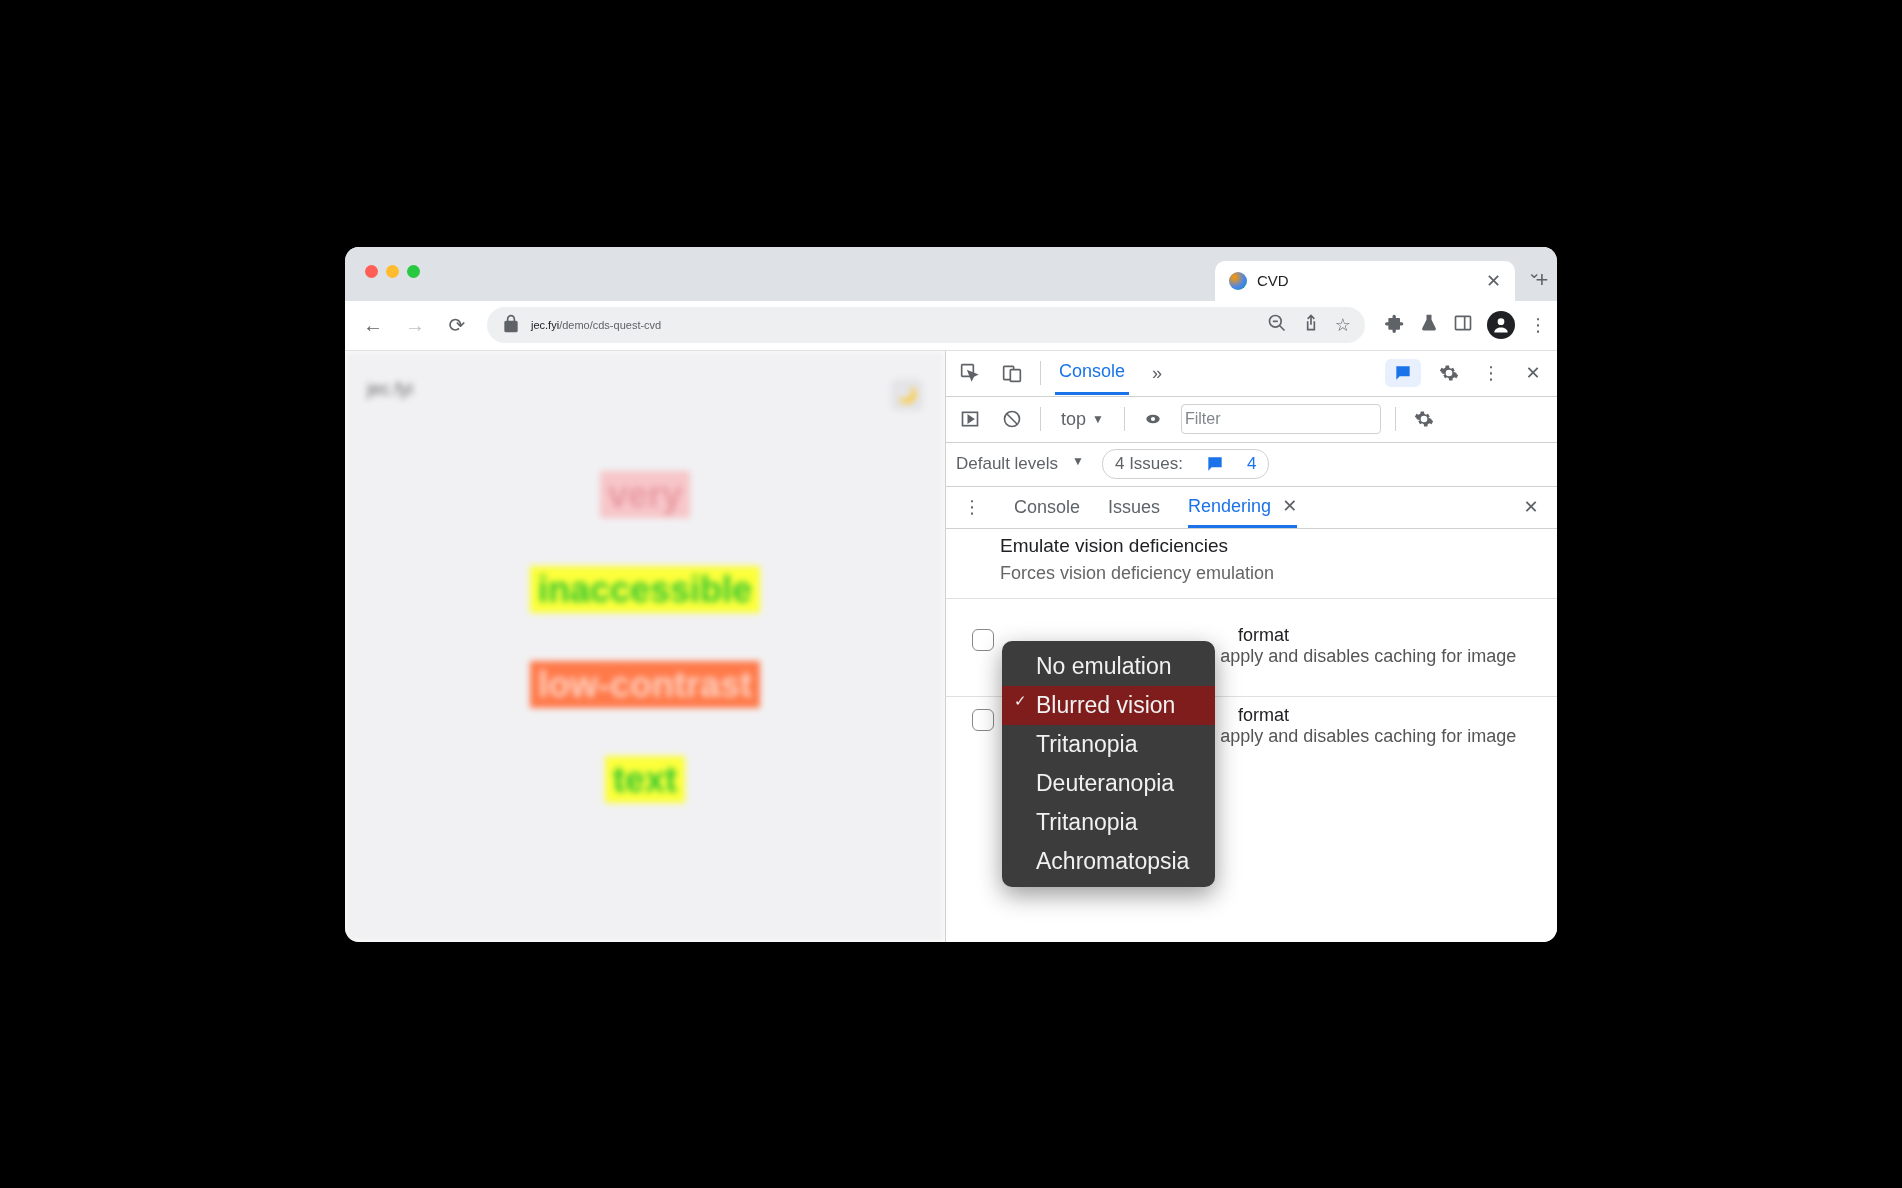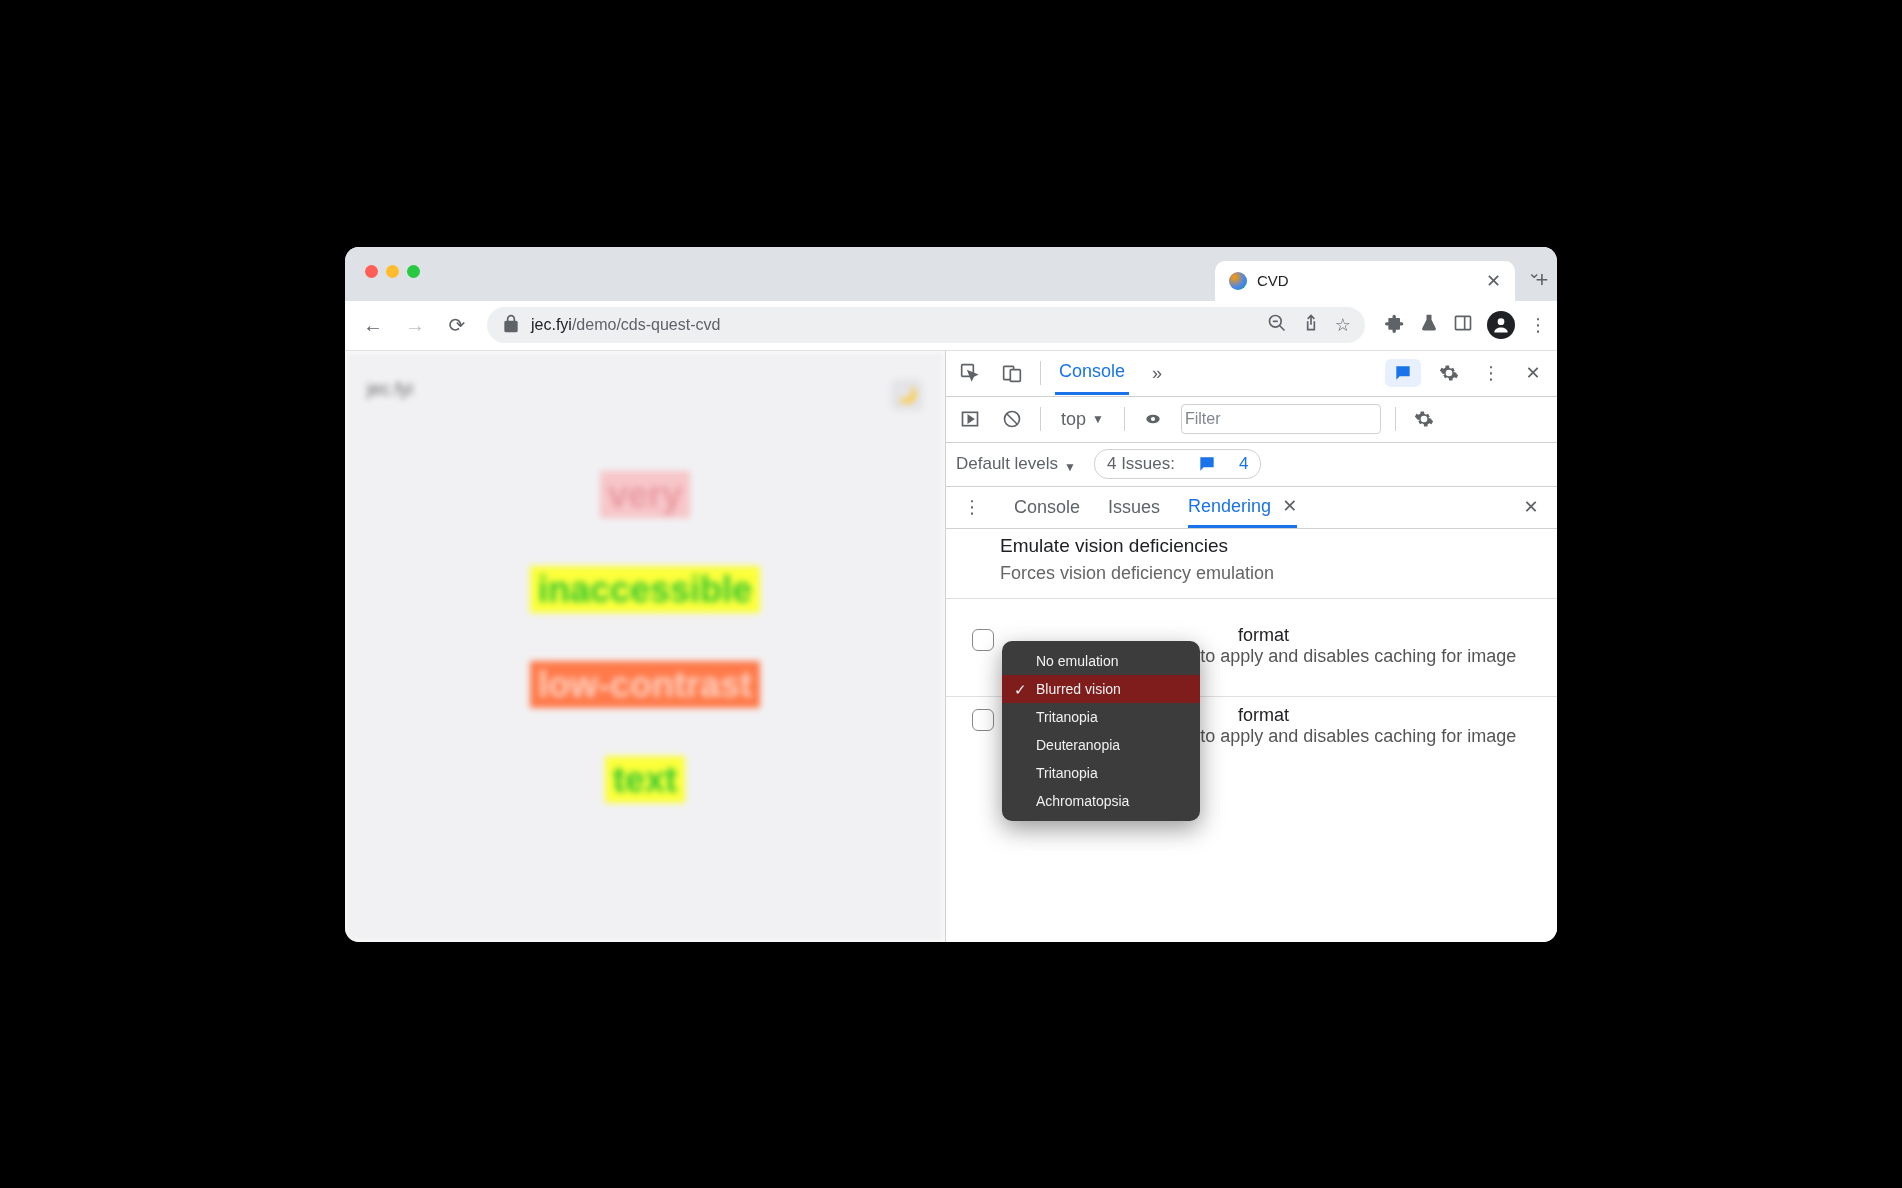--- a/index.html
+++ b/index.html
@@ -16,21 +16,21 @@
 .favicon { width: 18px; height: 18px; border-radius: 50%; background: radial-gradient(circle at 30% 30%, #ff9a00, #4285f4 60%, #0f9d58); }
 .tab-title { font-size: 15px; color: #202124; }
 .tab-x { font-size: 18px; color: #5f6368; cursor: pointer; }
 .newtab { width: 30px; height: 30px; display: flex; align-items: center; justify-content: center; font-size: 22px; color: #5f6368; margin-left: 12px; margin-bottom: 6px; cursor: pointer; }
 .tab-dropdown { position: absolute; right: 16px; top: 16px; font-size: 16px; color: #5f6368; cursor: pointer; }
 .toolbar { height: 50px; background: #fff; display: flex; align-items: center; padding: 0 10px; gap: 6px; border-bottom: 1px solid #e0e0e0; }
 .nav-btn { width: 36px; height: 36px; display: flex; align-items: center; justify-content: center; color: #5f6368; font-size: 20px; cursor: pointer; border-radius: 50%; }
 .nav-btn.disabled { color: #bdc1c6; }
 .omnibox { flex: 1; background: #edeff1; border-radius: 20px; height: 36px; display: flex; align-items: center; padding: 0 14px; gap: 10px; margin: 0 6px; }
 .lock-icon { font-size: 14px; color: #5f6368; }
-.url { font-size: 16px; color: #202124; flex: 1; }
+.url { font-size: 11px; color: #202124; flex: 1; }
 .url .host { color: #202124; }
 .url .path { color: #5f6368; }
 .omni-right { display: flex; align-items: center; gap: 14px; color: #5f6368; font-size: 18px; }
 .toolbar-right { display: flex; align-items: center; gap: 14px; color: #5f6368; font-size: 18px; margin-left: 8px; }
 .avatar { width: 28px; height: 28px; border-radius: 50%; background: #202124; display: flex; align-items: center; justify-content: center; color: #fff; font-size: 16px; }
 .content { flex: 1; display: flex; overflow: hidden; }
 .page { width: 600px; background: #f1f1f3; position: relative; filter: blur(3px); padding-top: 18px; }
 .page-header { display: flex; justify-content: space-between; padding: 10px 22px; }
 .page-logo { font-size: 18px; color: #666; }
 .dark-toggle { width: 32px; height: 32px; background: #e4e4e8; border-radius: 6px; display:flex; align-items:center; justify-content:center; font-size: 16px; }
@@ -44,35 +44,35 @@
 .dt-top { height: 46px; display: flex; align-items: center; padding: 0 10px; gap: 14px; border-bottom: 1px solid #d0d0d0; }
 .dt-ic { width: 28px; height: 28px; display: flex; align-items: center; justify-content: center; color: #5f6368; font-size: 18px; cursor: pointer; }
 .dt-tab { font-size: 18px; color: #202124; padding: 10px 4px; cursor: pointer; }
 .dt-tab.active { color: #1a73e8; border-bottom: 3px solid #1a73e8; font-weight: 500; }
 .dt-top .spacer { flex: 1; }
 .issues-badge { background: #e8f0fe; color: #1a73e8; border-radius: 6px; padding: 4px 8px; display: flex; align-items: center; gap: 4px; font-size: 18px; }
 .dt-row { height: 46px; border-bottom: 1px solid #d0d0d0; display: flex; align-items: center; padding: 0 10px; gap: 14px; }
 .context { display: flex; align-items: center; gap: 6px; font-size: 18px; color: #5f6368; cursor: pointer; padding: 0 6px; }
 .filter { border: 1px solid #d0d0d0; border-radius: 4px; height: 30px; padding: 0 3px; font-size: 16px; color: #80868b; width: 200px; display: flex; align-items: center; }
 .dt-row2 { height: 44px; border-bottom: 1px solid #d0d0d0; display: flex; align-items: center; padding: 0 10px; gap: 18px; font-size: 17px; color: #5f6368; }
-.levels { display: flex; align-items: flex-end; gap: 6px; cursor: pointer; }
+.levels { display: flex; align-items: flex-start; gap: 14px; cursor: pointer; }
 .issues-pill { border: 1px solid #d0d0d0; border-radius: 14px; padding: 4px 12px; display: flex; align-items: center; gap: 22px; }
 .drawer-tabs { height: 42px; border-bottom: 1px solid #d0d0d0; display: flex; align-items: center; padding: 0 12px; gap: 28px; font-size: 18px; color: #5f6368; }
 .drawer-tabs .dtab { cursor: pointer; padding: 8px 0; }
 .drawer-tabs .dtab.active { color: #1a73e8; border-bottom: 3px solid #1a73e8; }
 .drawer-tabs .spacer { flex: 1; }
 .section { padding: 6px 26px 14px 54px; border-bottom: 1px solid #e0e0e0; }
 .section-title { font-size: 19px; color: #202124; }
 .section-desc { font-size: 18px; color: #666; margin-top: 6px; }
 .section-body { padding: 8px 26px 8px 26px; display: flex; gap: 14px; align-items: flex-start; }
 .cbx { width: 22px; height: 22px; border: 1.5px solid #888; border-radius: 6px; margin-top: 4px; flex-shrink: 0; }
 .s-text { font-size: 18px; color: #202124; }
 .s-sub { font-size: 18px; color: #555; }
 .dropdown { position: absolute; left: 56px; top: 290px; background: #3c3c3c; border-radius: 10px; padding: 6px 0; box-shadow: 0 8px 24px rgba(0,0,0,0.4); z-index: 100; min-width: 198px; }
-.dd-item { padding: 6px 10px 6px 34px; font-size: 14px; color: #f1f1f1; cursor: pointer; position: relative; }
+.dd-item { padding: 6px 26px 6px 34px; font-size: 23px; color: #f1f1f1; cursor: pointer; position: relative; }
 .dd-item.selected { background: #7f1d1d; }
 .dd-item.selected::before { content: "✓"; position: absolute; left: 12px; font-size: 15px; }
 .hid { color: #202124; }
 svg { width: 20px; height: 20px; }
 </style>
 </head>
 <body>
 
 <div class="window">
 

